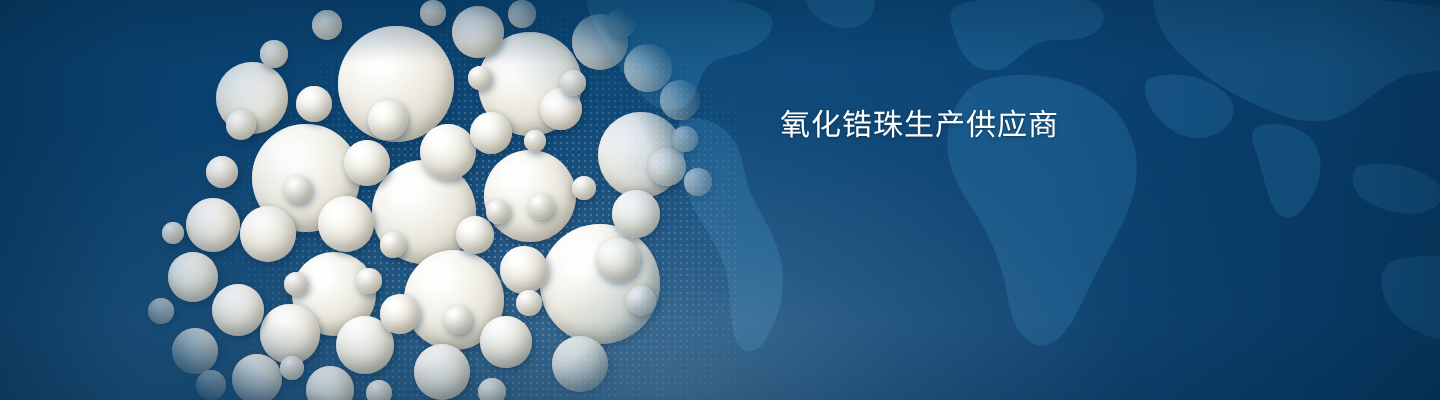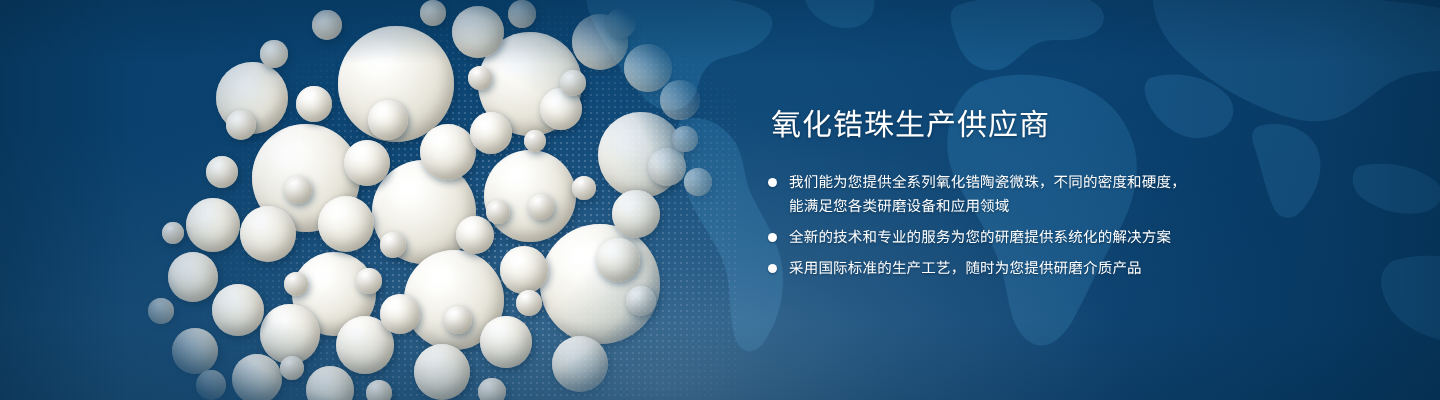--- a/index.html
+++ b/index.html
@@ -138,21 +138,21 @@
   
 
   .content {
     position: absolute;
     left: 763px;
     top: 108px;
     width: 600px;
   }
 
   .headline {
-    margin: 0 0 28px 8px;
+    margin: 0 0 28px 17px;
     font-size: 30px;
     font-weight: 400;
     line-height: 1.12;
     letter-spacing: 1px;
     color: #ffffff;
     text-shadow: 0 1px 3px rgba(2,28,50,0.55);
     white-space: nowrap;
   }
 
   .bullet-list {
@@ -308,34 +308,15 @@
     <div class="bead" style="left:468px; top:66px;  width:24px;  height:24px;"></div>
     <div class="bead" style="left:524px; top:130px; width:22px;  height:22px;"></div>
   </div>
 
   <div class="bg-vignette"></div>
 
   <div class="content">
 
     <h1 class="headline">氧化锆珠生产供应商</h1>
 
-    <ul class="bullet-list">
-
-      <li class="bullet-item">
-        <span class="bullet-dot"></span>
-        <span class="bullet-line">我们能为您提供全系列氧化锆陶瓷微珠，不同的密度和硬度，</span>
-        <span class="bullet-line">能满足您各类研磨设备和应用领域</span>
-      </li>
-
-      <li class="bullet-item">
-        <span class="bullet-dot"></span>
-        <span class="bullet-line">全新的技术和专业的服务为您的研磨提供系统化的解决方案</span>
-      </li>
-
-      <li class="bullet-item">
-        <span class="bullet-dot"></span>
-        <span class="bullet-line">采用国际标准的生产工艺，随时为您提供研磨介质产品</span>
-      </li>
-
-    </ul>
   </div>
 
 </div>
 
 </body></html>

